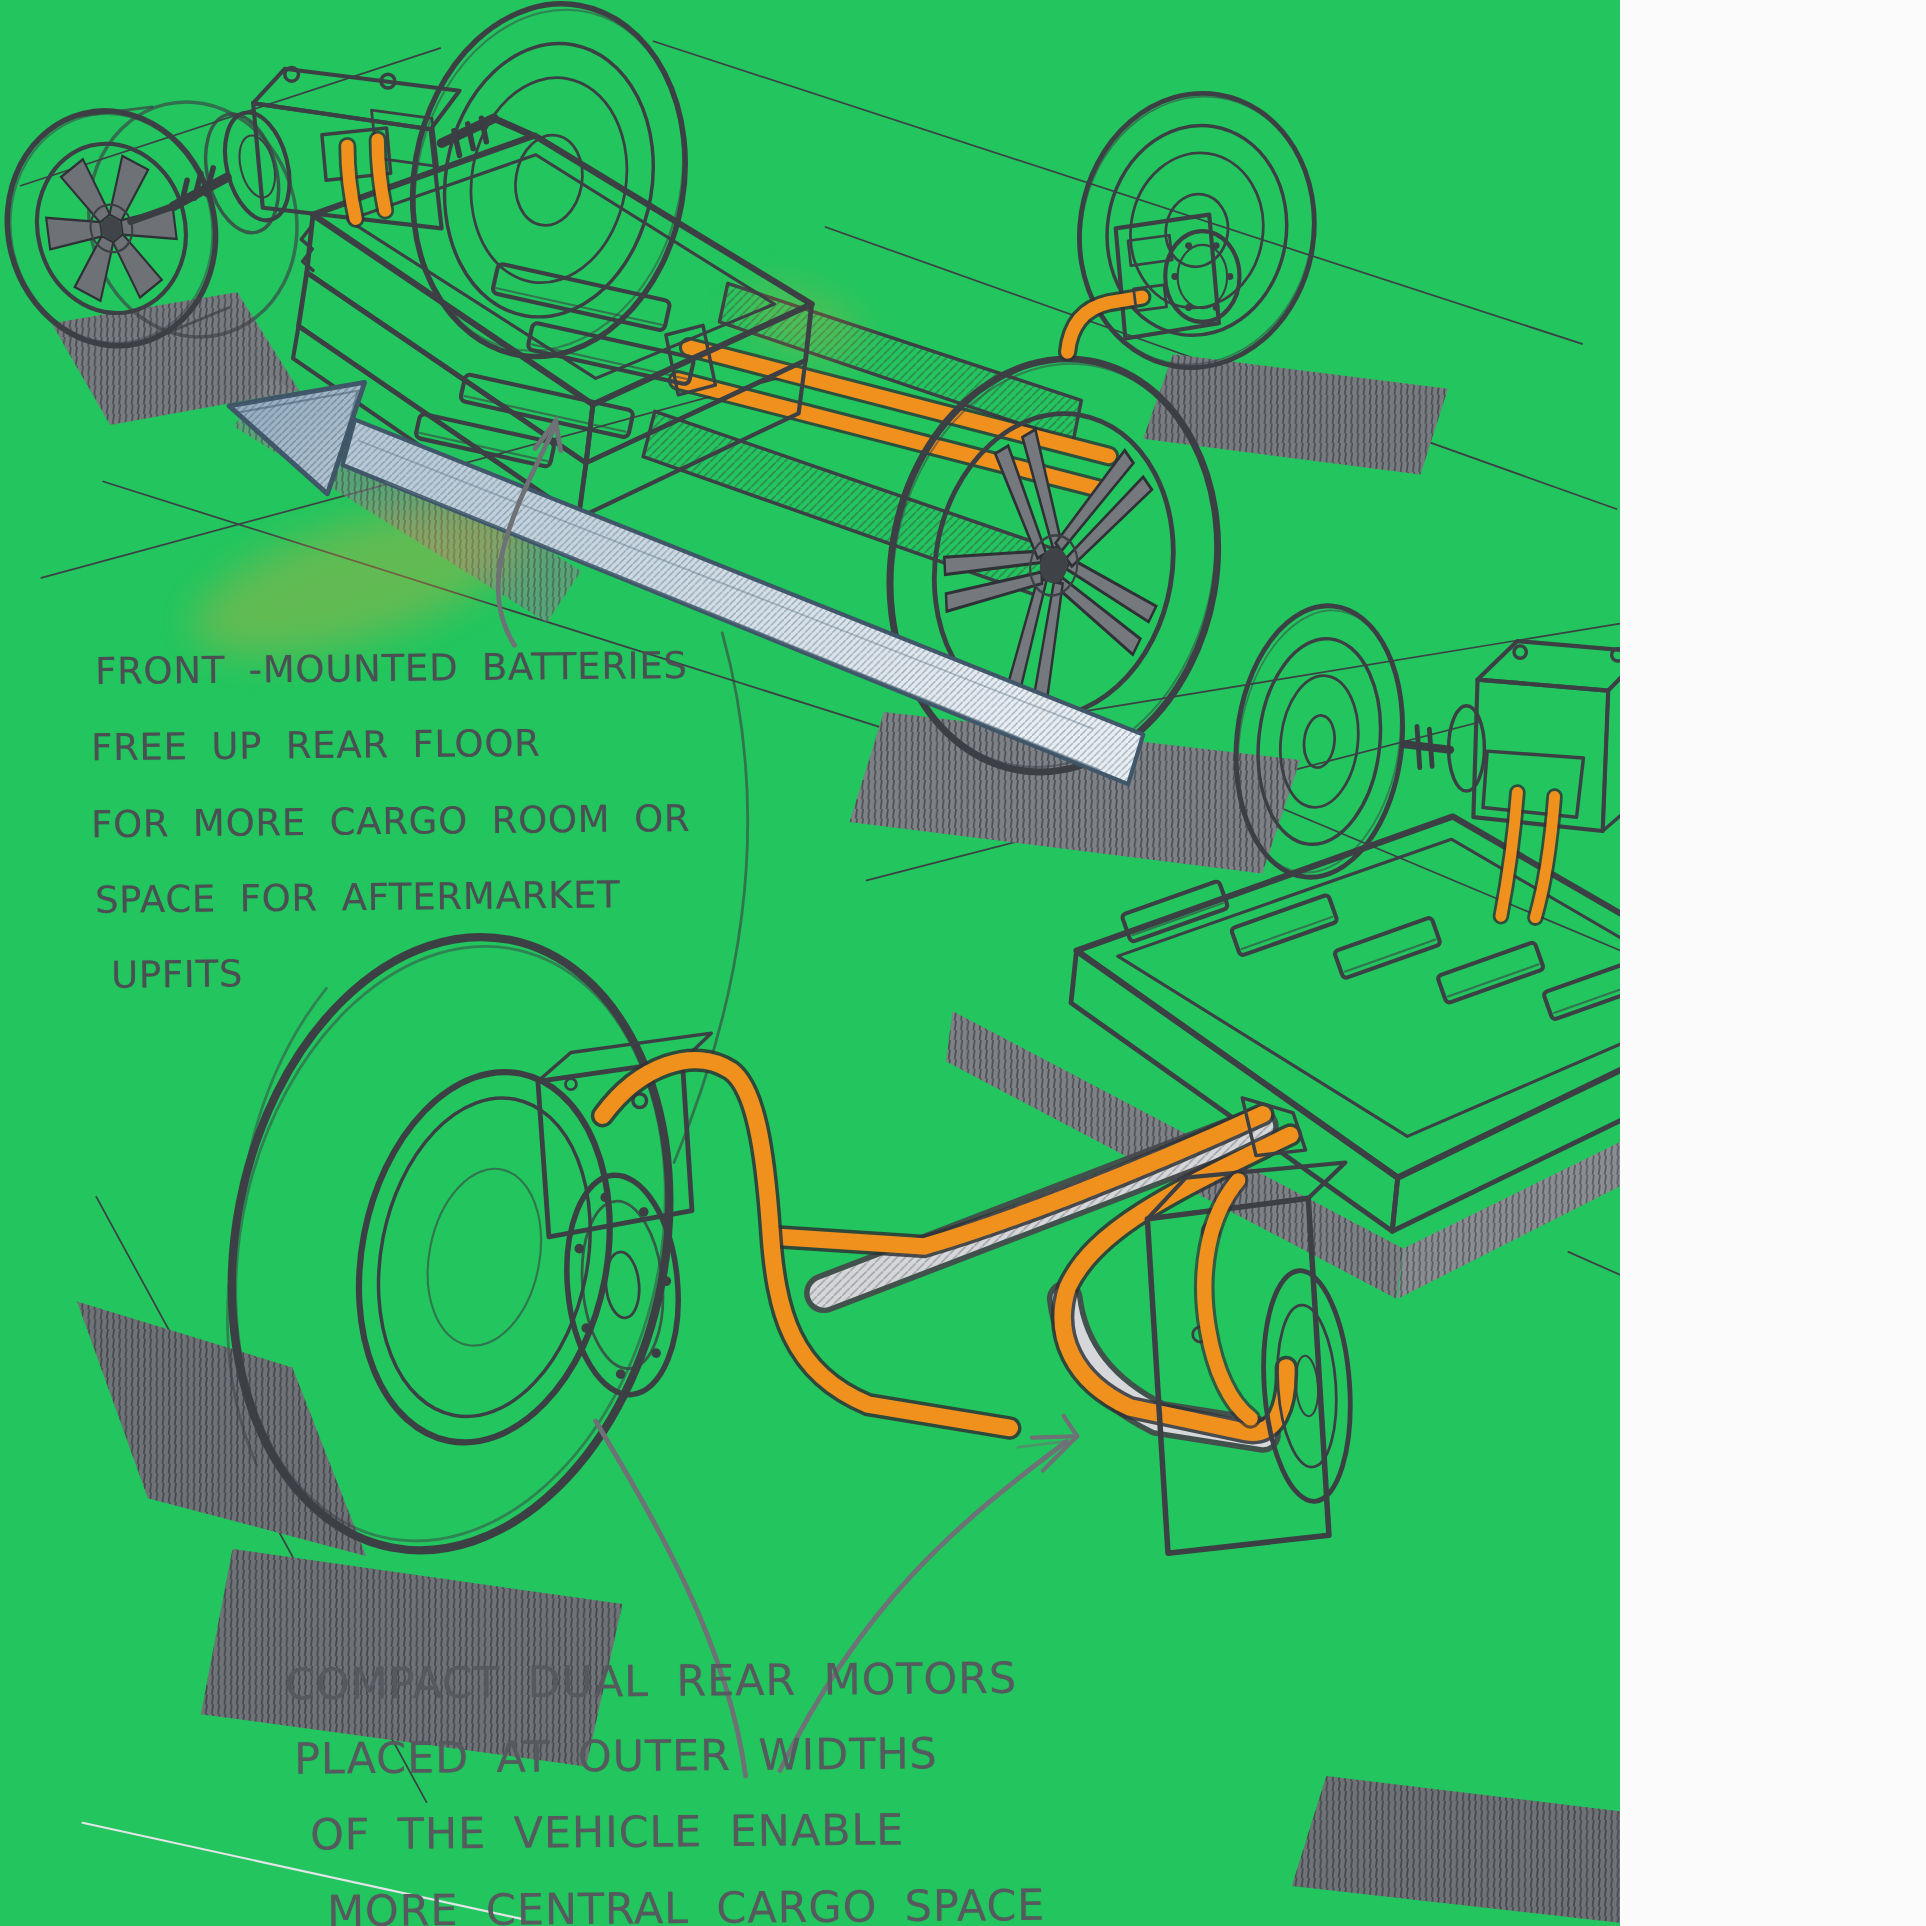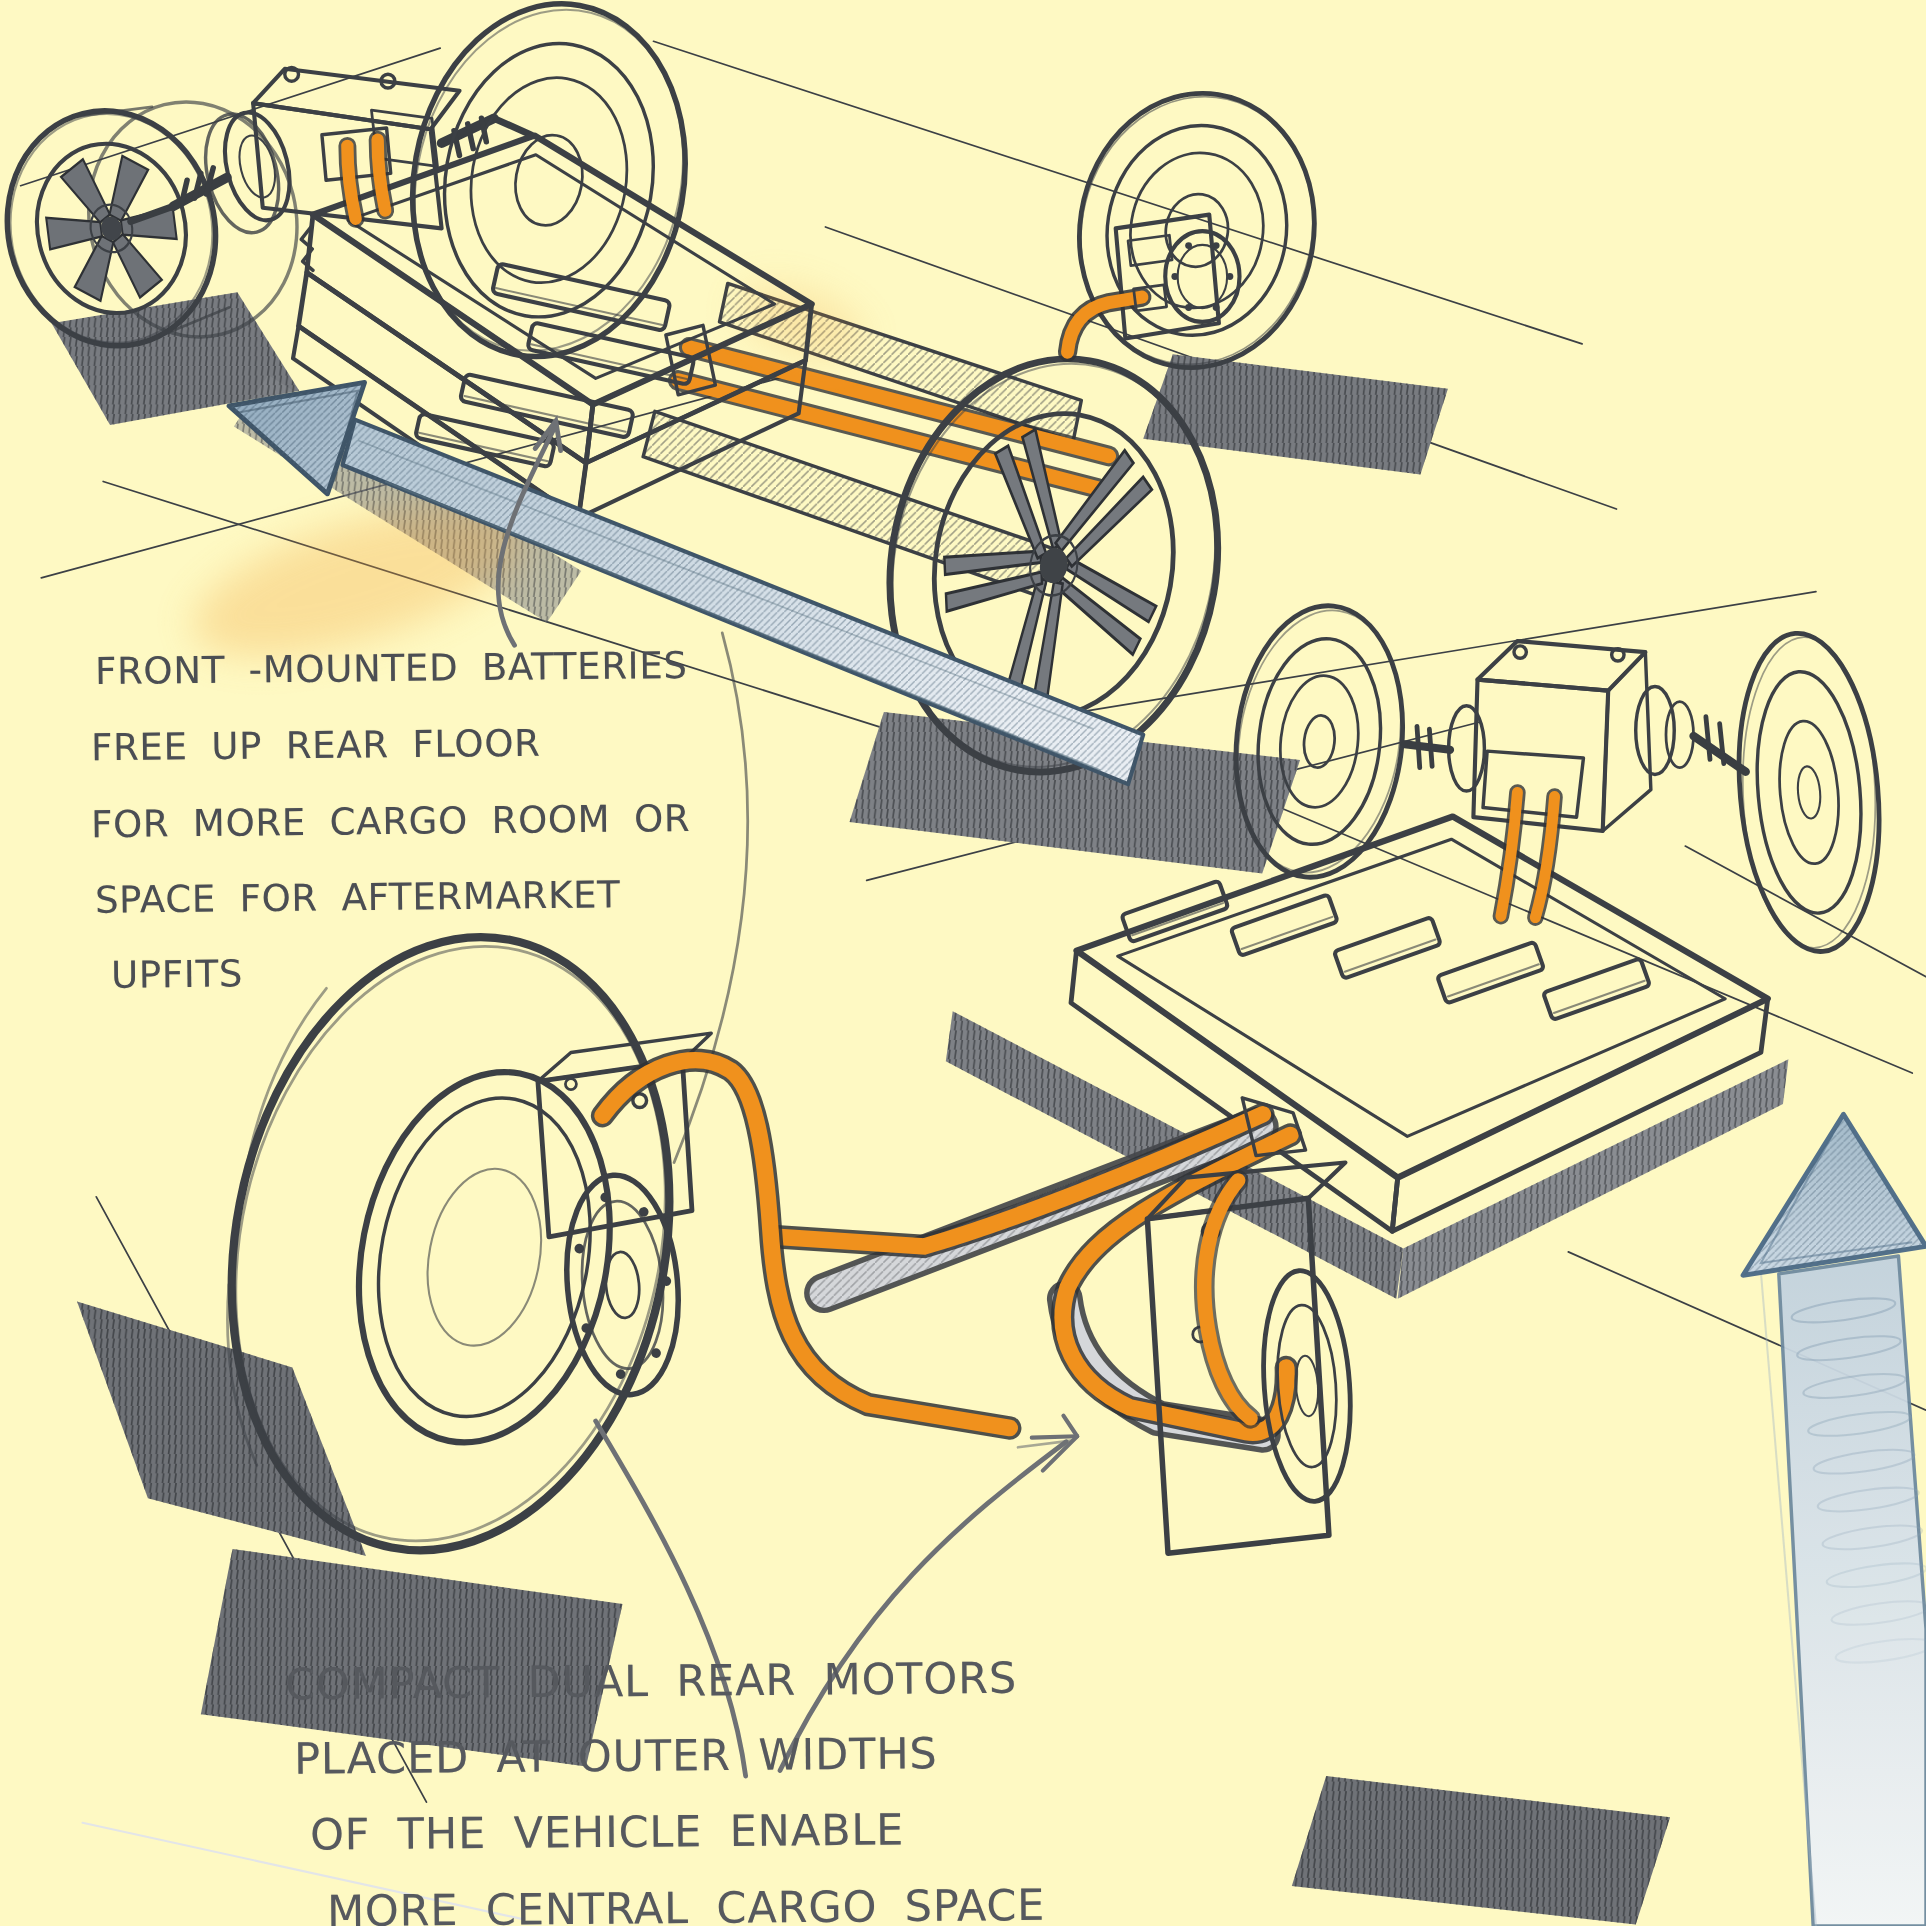--- a/index.html
+++ b/index.html
@@ -1,16 +1,16 @@
 <!DOCTYPE html>
 <html style="font-size:11px"><head>
 <meta charset="utf-8">
 <style>
   html,body{margin:0;padding:0;background:#fbfbfc;}
-  .canvas{position:relative;width:1926px;height:1926px;overflow:hidden;background:#fef9c3;
+  .canvas{position:relative;width:1620px;height:1926px;overflow:hidden;background:#22c55e;
           font-family:"DejaVu Sans",sans-serif;}
   svg{position:absolute;left:0;top:0;}
   .ink{stroke:#3c4045;fill:none;stroke-linecap:round;stroke-linejoin:round;}
   .note{position:absolute;color:#4b4e53;}
   .note div{white-space:nowrap;}
   .note1 div{font-size:37px;letter-spacing:.02em;word-spacing:.3em;line-height:76px;
              transform:rotate(-0.6deg);text-shadow:0 0 0.7px rgba(70,73,78,.35);}
   .note2 div{font-size:43px;letter-spacing:.02em;word-spacing:.3em;line-height:76px;
              color:#56595e;transform:rotate(-0.5deg);text-shadow:0 0 0.7px rgba(70,73,78,.3);}
 </style>

